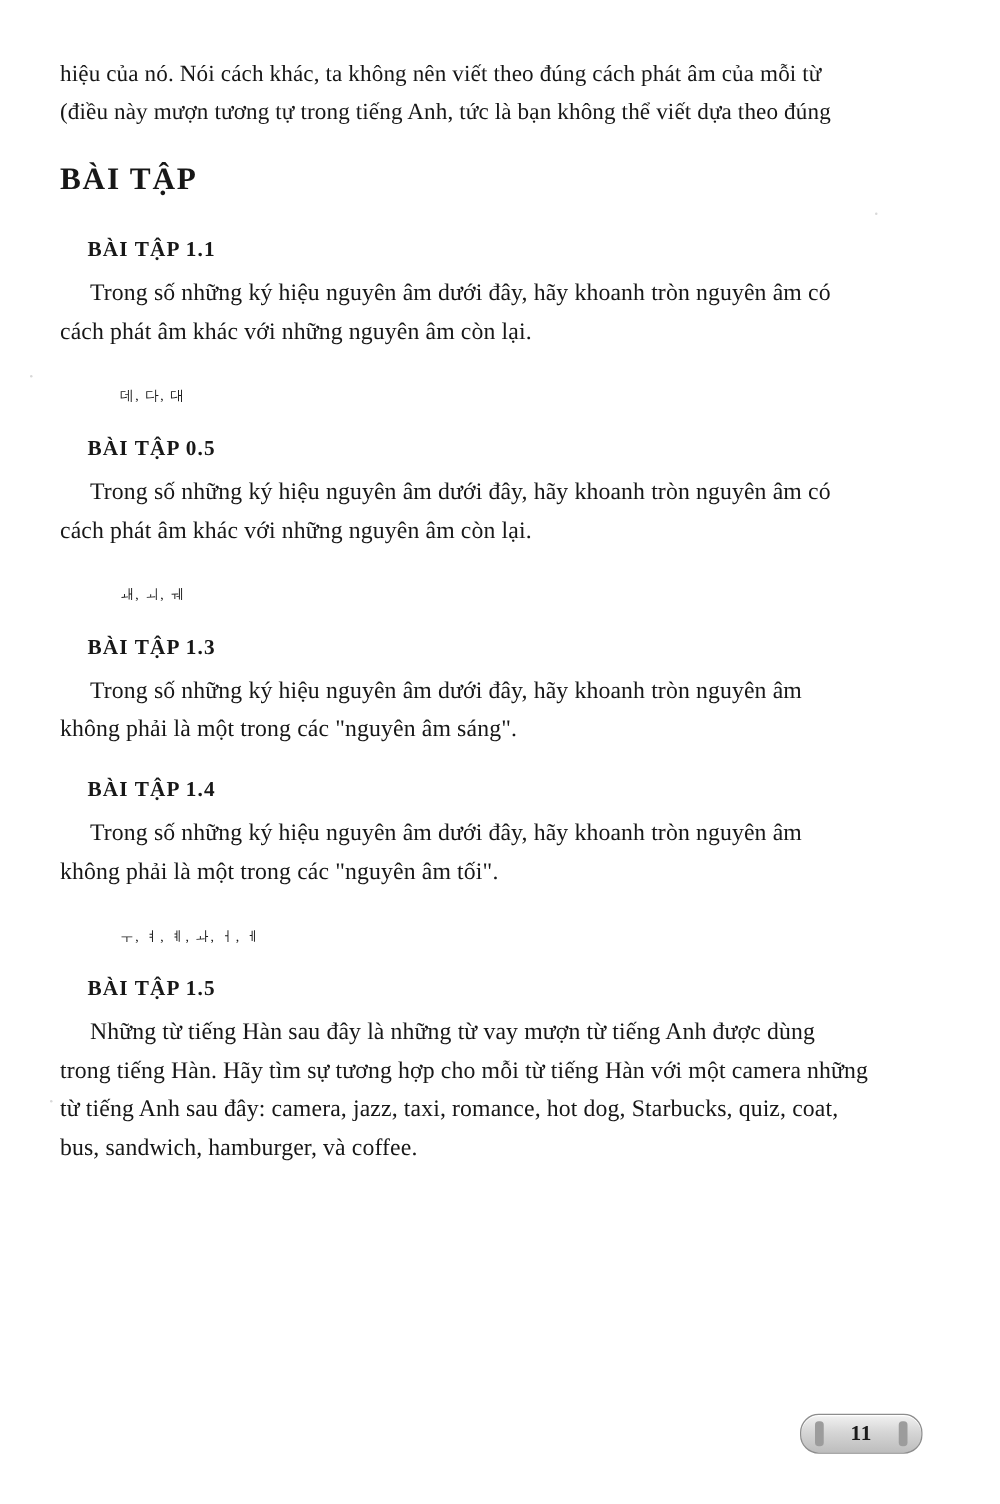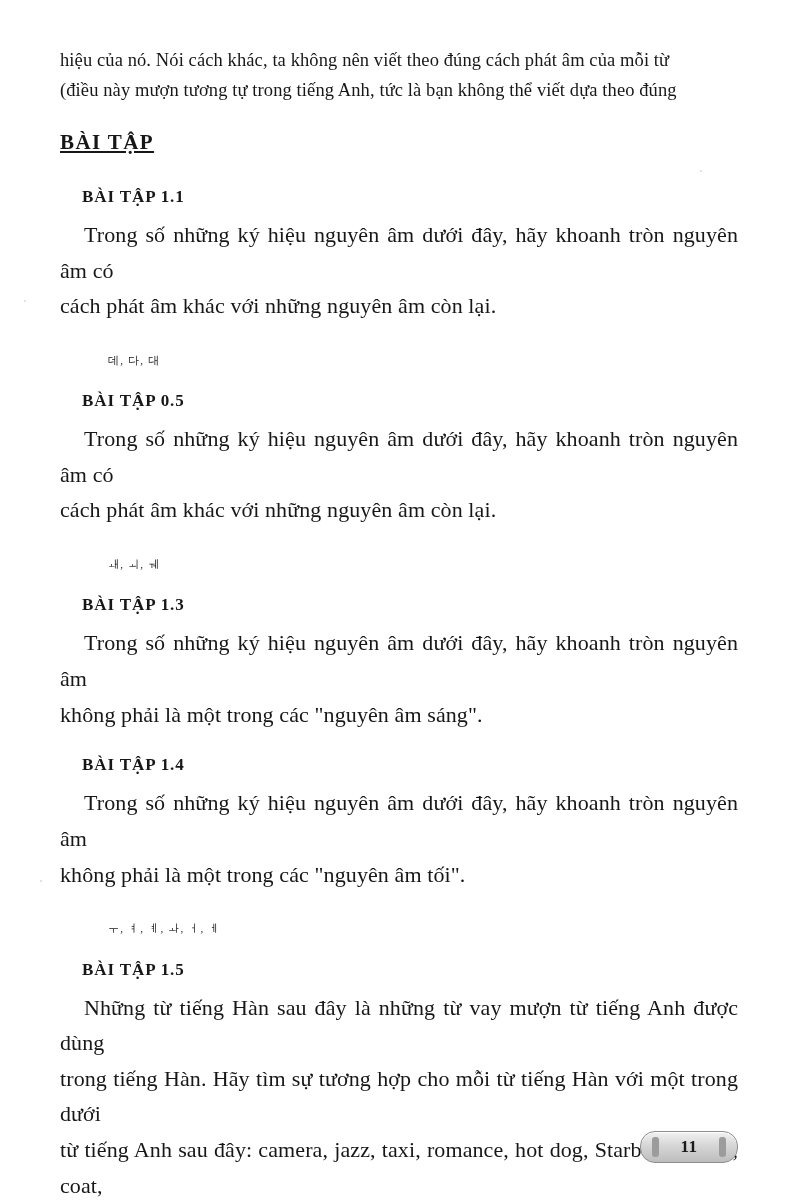--- a/index.html
+++ b/index.html
@@ -11,51 +11,50 @@
     width: 800px;
     height: 1203px;
     position: relative;
     font-family: "Liberation Serif", serif;
     color: #171717;
     overflow: hidden;
   }
   .page {
     position: absolute;
     inset: 0;
-    padding: 46px 62px 0 60px;
+    padding: 46px 62px 0 48px;
     box-sizing: border-box;
   }
   .intro-par {
     font-size: 18.5px;
     line-height: 1.62;
     text-align: justify;
     margin: 0 0 4px 0;
     letter-spacing: 0.1px;
   }
   .intro-par .ln {
     display: block;
   }
   .section-title {
-    font-size: 21px;
+    font-size: 25px;
     font-weight: bold;
     letter-spacing: 1.4px;
     margin: 24px 0 32px 0;
-    text-decoration: underline;
   }
   .ex-block {
     margin: 0 0 6px 0;
   }
   .ex-title {
     font-size: 17px;
     font-weight: bold;
     letter-spacing: 0.9px;
     margin: 23px 0 10px 22px;
   }
   .ex-body {
-    font-size: 22px;
+    font-size: 19px;
     line-height: 1.62;
     text-align: justify;
     margin: 0;
     letter-spacing: 0.1px;
   }
   .ex-body .ln {
     display: block;
   }
   .ex-body .ln.first {
     text-indent: 24px;
@@ -158,21 +157,21 @@
       <span class="ln first">Trong số những ký hiệu nguyên âm dưới đây, hãy khoanh tròn nguyên âm</span>
       <span class="ln">không phải là một trong các "nguyên âm tối".</span>
     </p>
     <p class="ex-items">ㅜ, ㅕ, ㅖ, ㅘ, ㅓ, ㅔ</p>
   </div>
 
   <div class="ex-block">
     <h3 class="ex-title">BÀI TẬP 1.5</h3>
     <p class="ex-body">
       <span class="ln first">Những từ tiếng Hàn sau đây là những từ vay mượn từ tiếng Anh được dùng</span>
-      <span class="ln">trong tiếng Hàn. Hãy tìm sự tương hợp cho mỗi từ tiếng Hàn với một trong dưới</span>
+      <span class="ln">trong tiếng Hàn. Hãy tìm sự tương hợp cho mỗi từ tiếng Hàn với một camera những</span>
       <span class="ln">từ tiếng Anh sau đây: camera, jazz, taxi, romance, hot dog, Starbucks, quiz, coat,</span>
       <span class="ln">bus, sandwich, hamburger, và coffee.</span>
     </p>
   </div>
 
   <div class="speck" style="left:24px; top:300px;"></div>
   <div class="speck" style="left:700px; top:170px;"></div>
   <div class="speck" style="left:40px; top:880px;"></div>
 
   <div class="footer">

